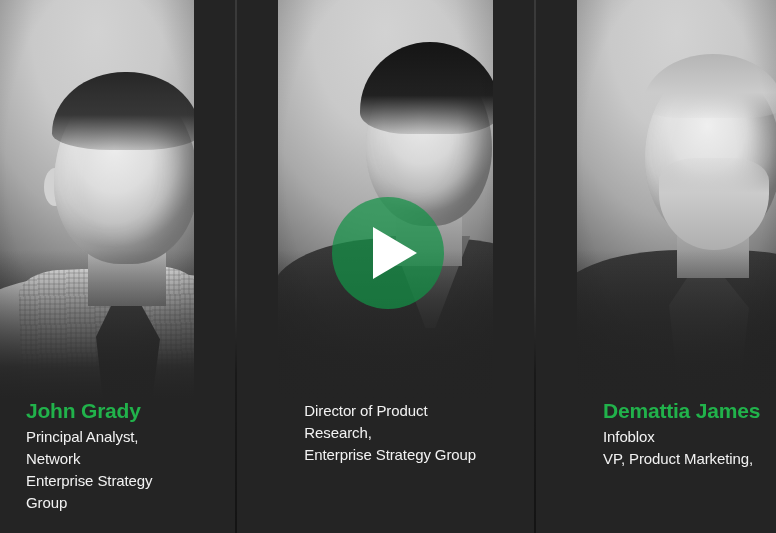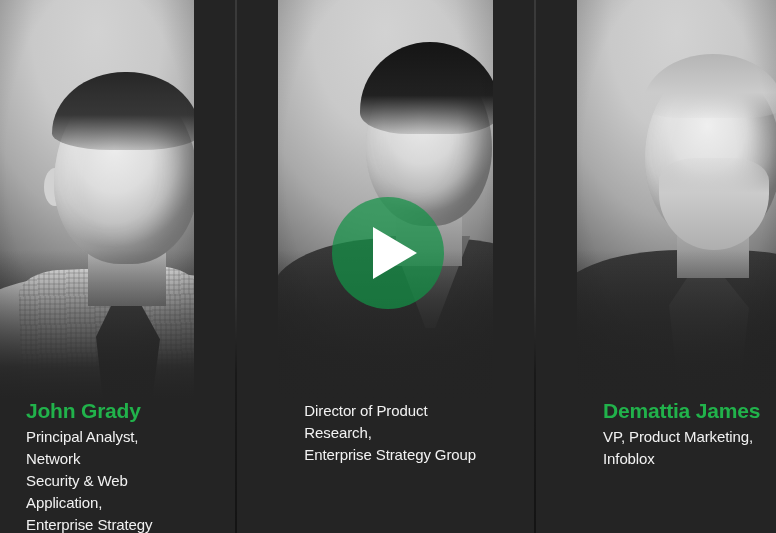--- a/index.html
+++ b/index.html
@@ -286,21 +286,20 @@
         <div class="hair"></div>
       </div>
       <div class="photo-vignette"></div>
       <div class="photo-fade"></div>
     </div>
 
     <div class="caption">
       <div class="name">John Grady</div>
       <div class="role">
         <span class="ln">Principal Analyst, Network</span>
-        <span class="ln">Security &amp; Web Application,</span>
         <span class="ln">Enterprise Strategy Group</span>
       </div>
     </div>
   </div>
 
   <div class="divider"></div>
 
   <div class="panel p2">
     <div class="photo-wrap">
       <div class="photo-bg"></div>
@@ -336,22 +335,22 @@
         <div class="beard"></div>
         <div class="hair"></div>
       </div>
       <div class="photo-vignette"></div>
       <div class="photo-fade"></div>
     </div>
 
     <div class="caption">
       <div class="name">Demattia James</div>
       <div class="role">
+        <span class="ln">Infoblox</span>
         <span class="ln">VP, Product Marketing,</span>
-        <span class="ln">Infoblox</span>
       </div>
     </div>
   </div>
 
   <div class="play-button" title="Play video">
     <div class="tri"></div>
   </div>
 
 </div>
 

